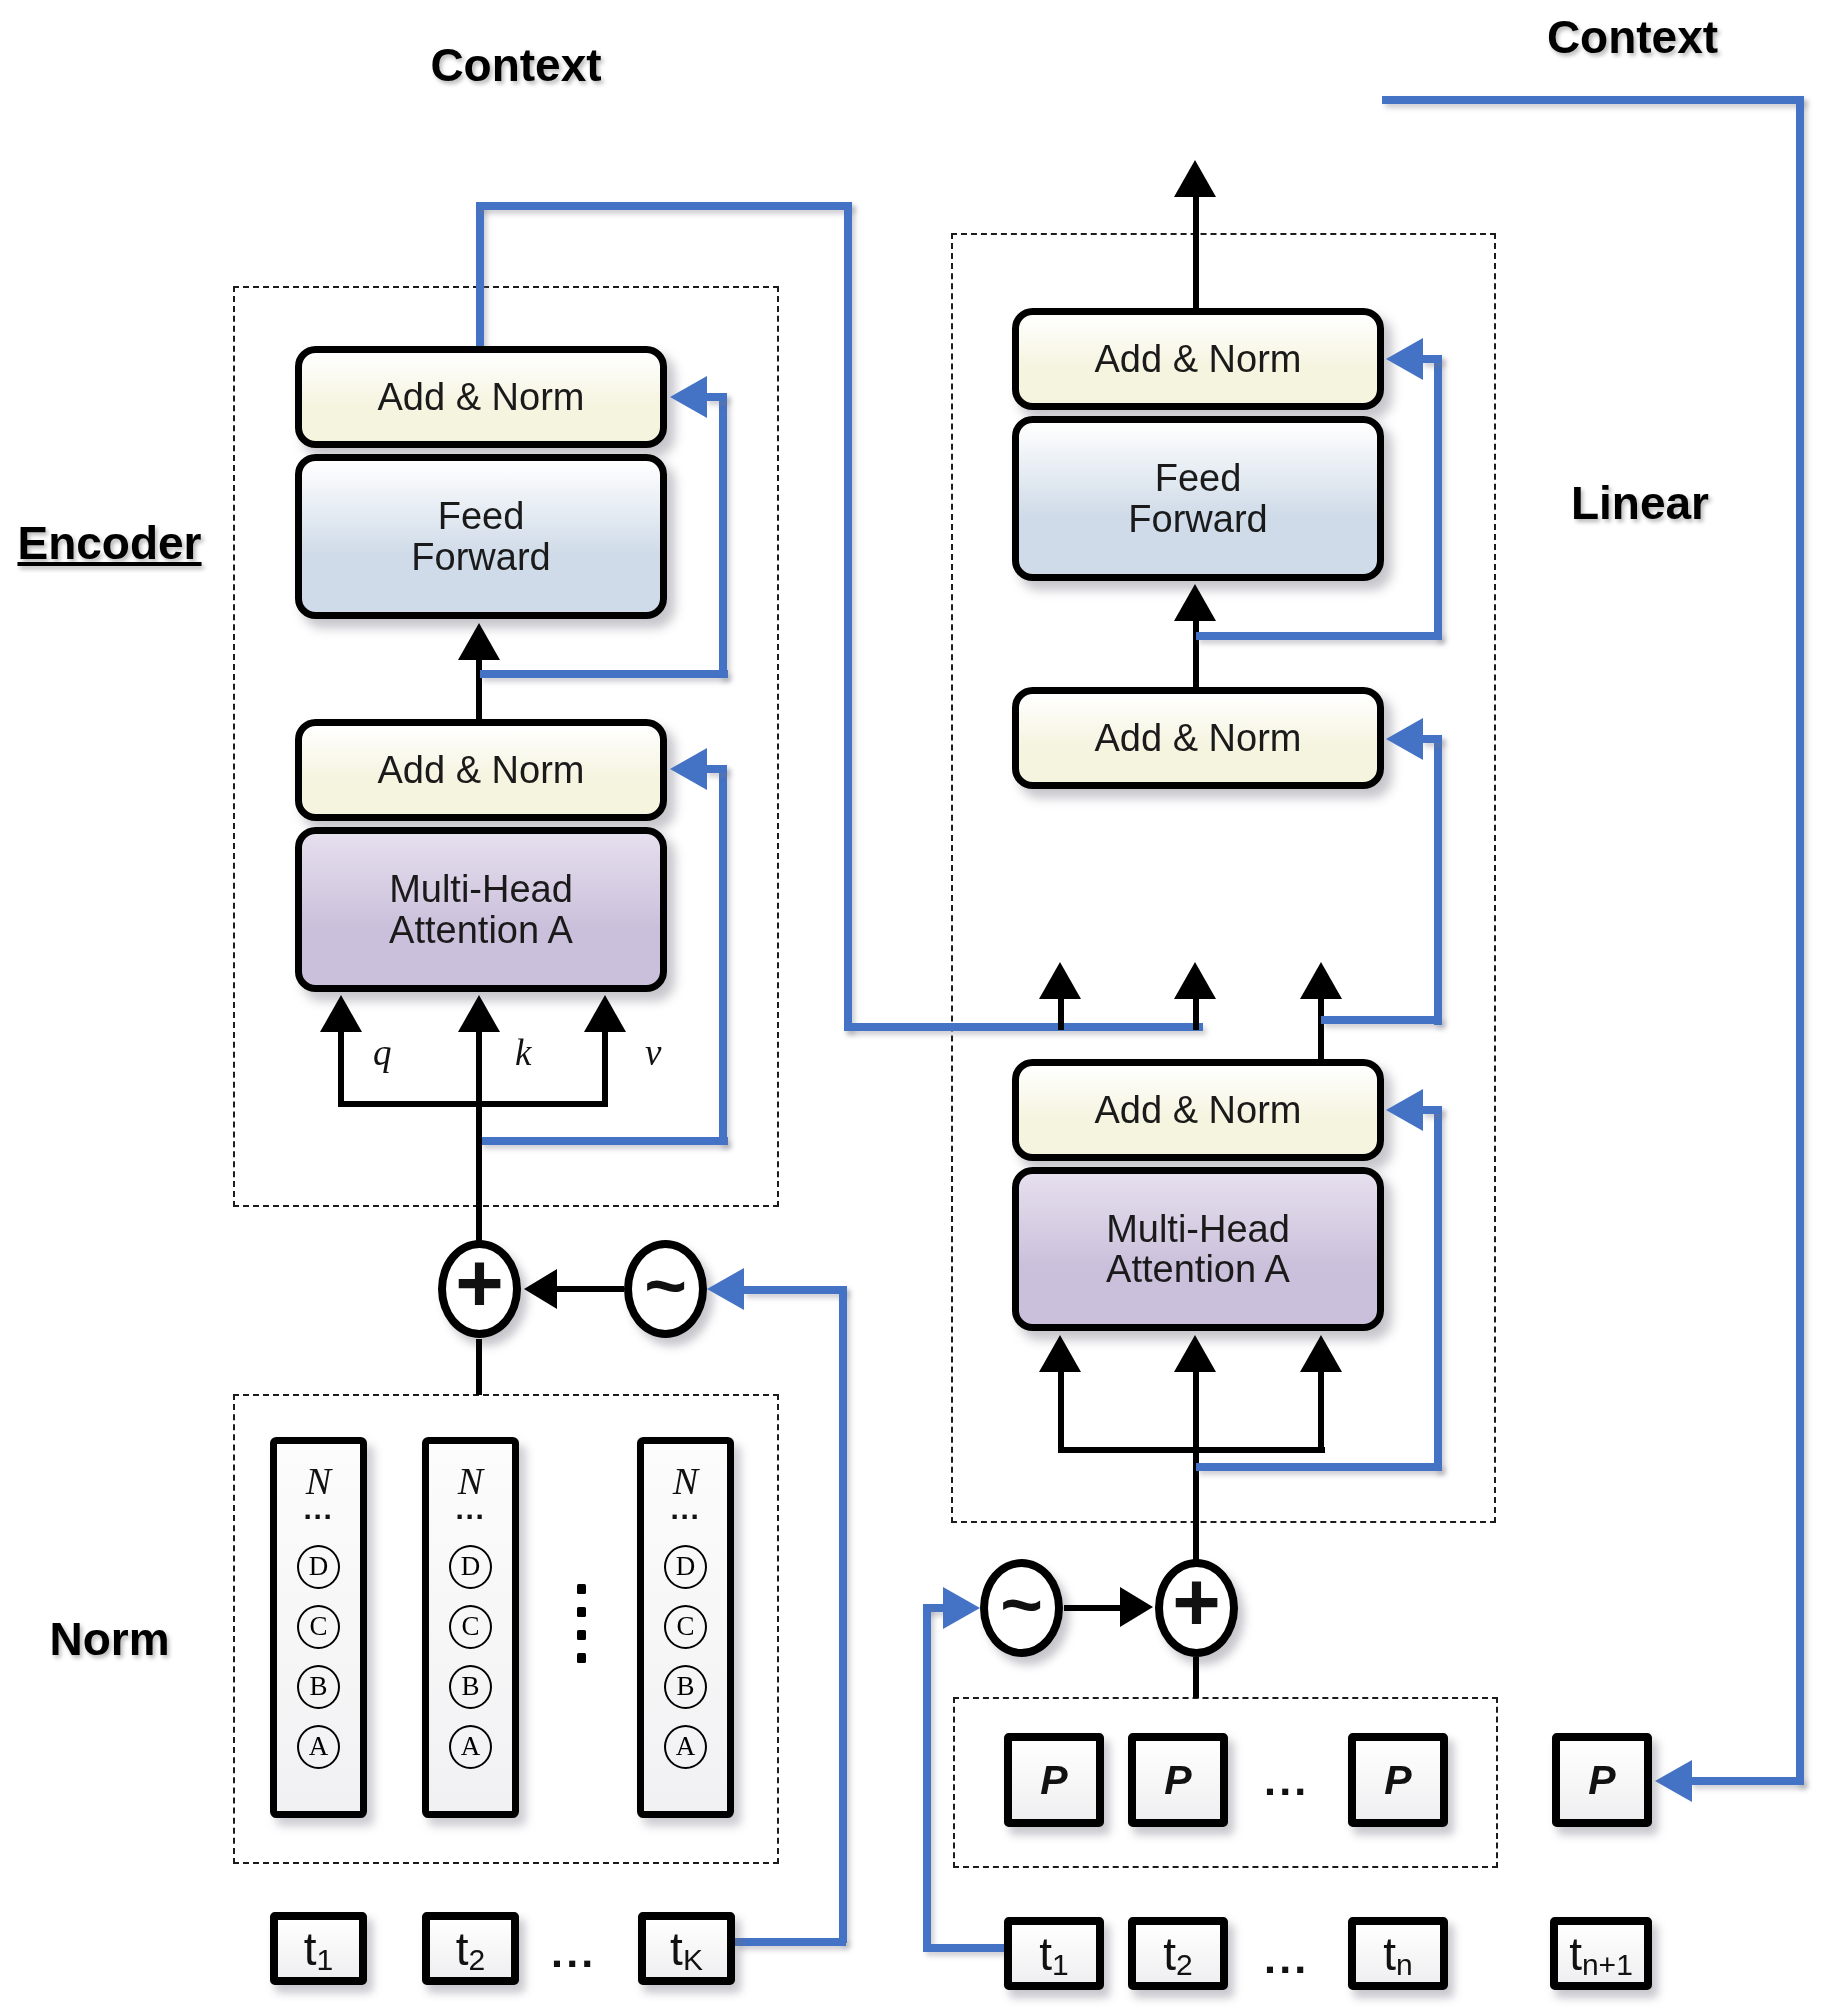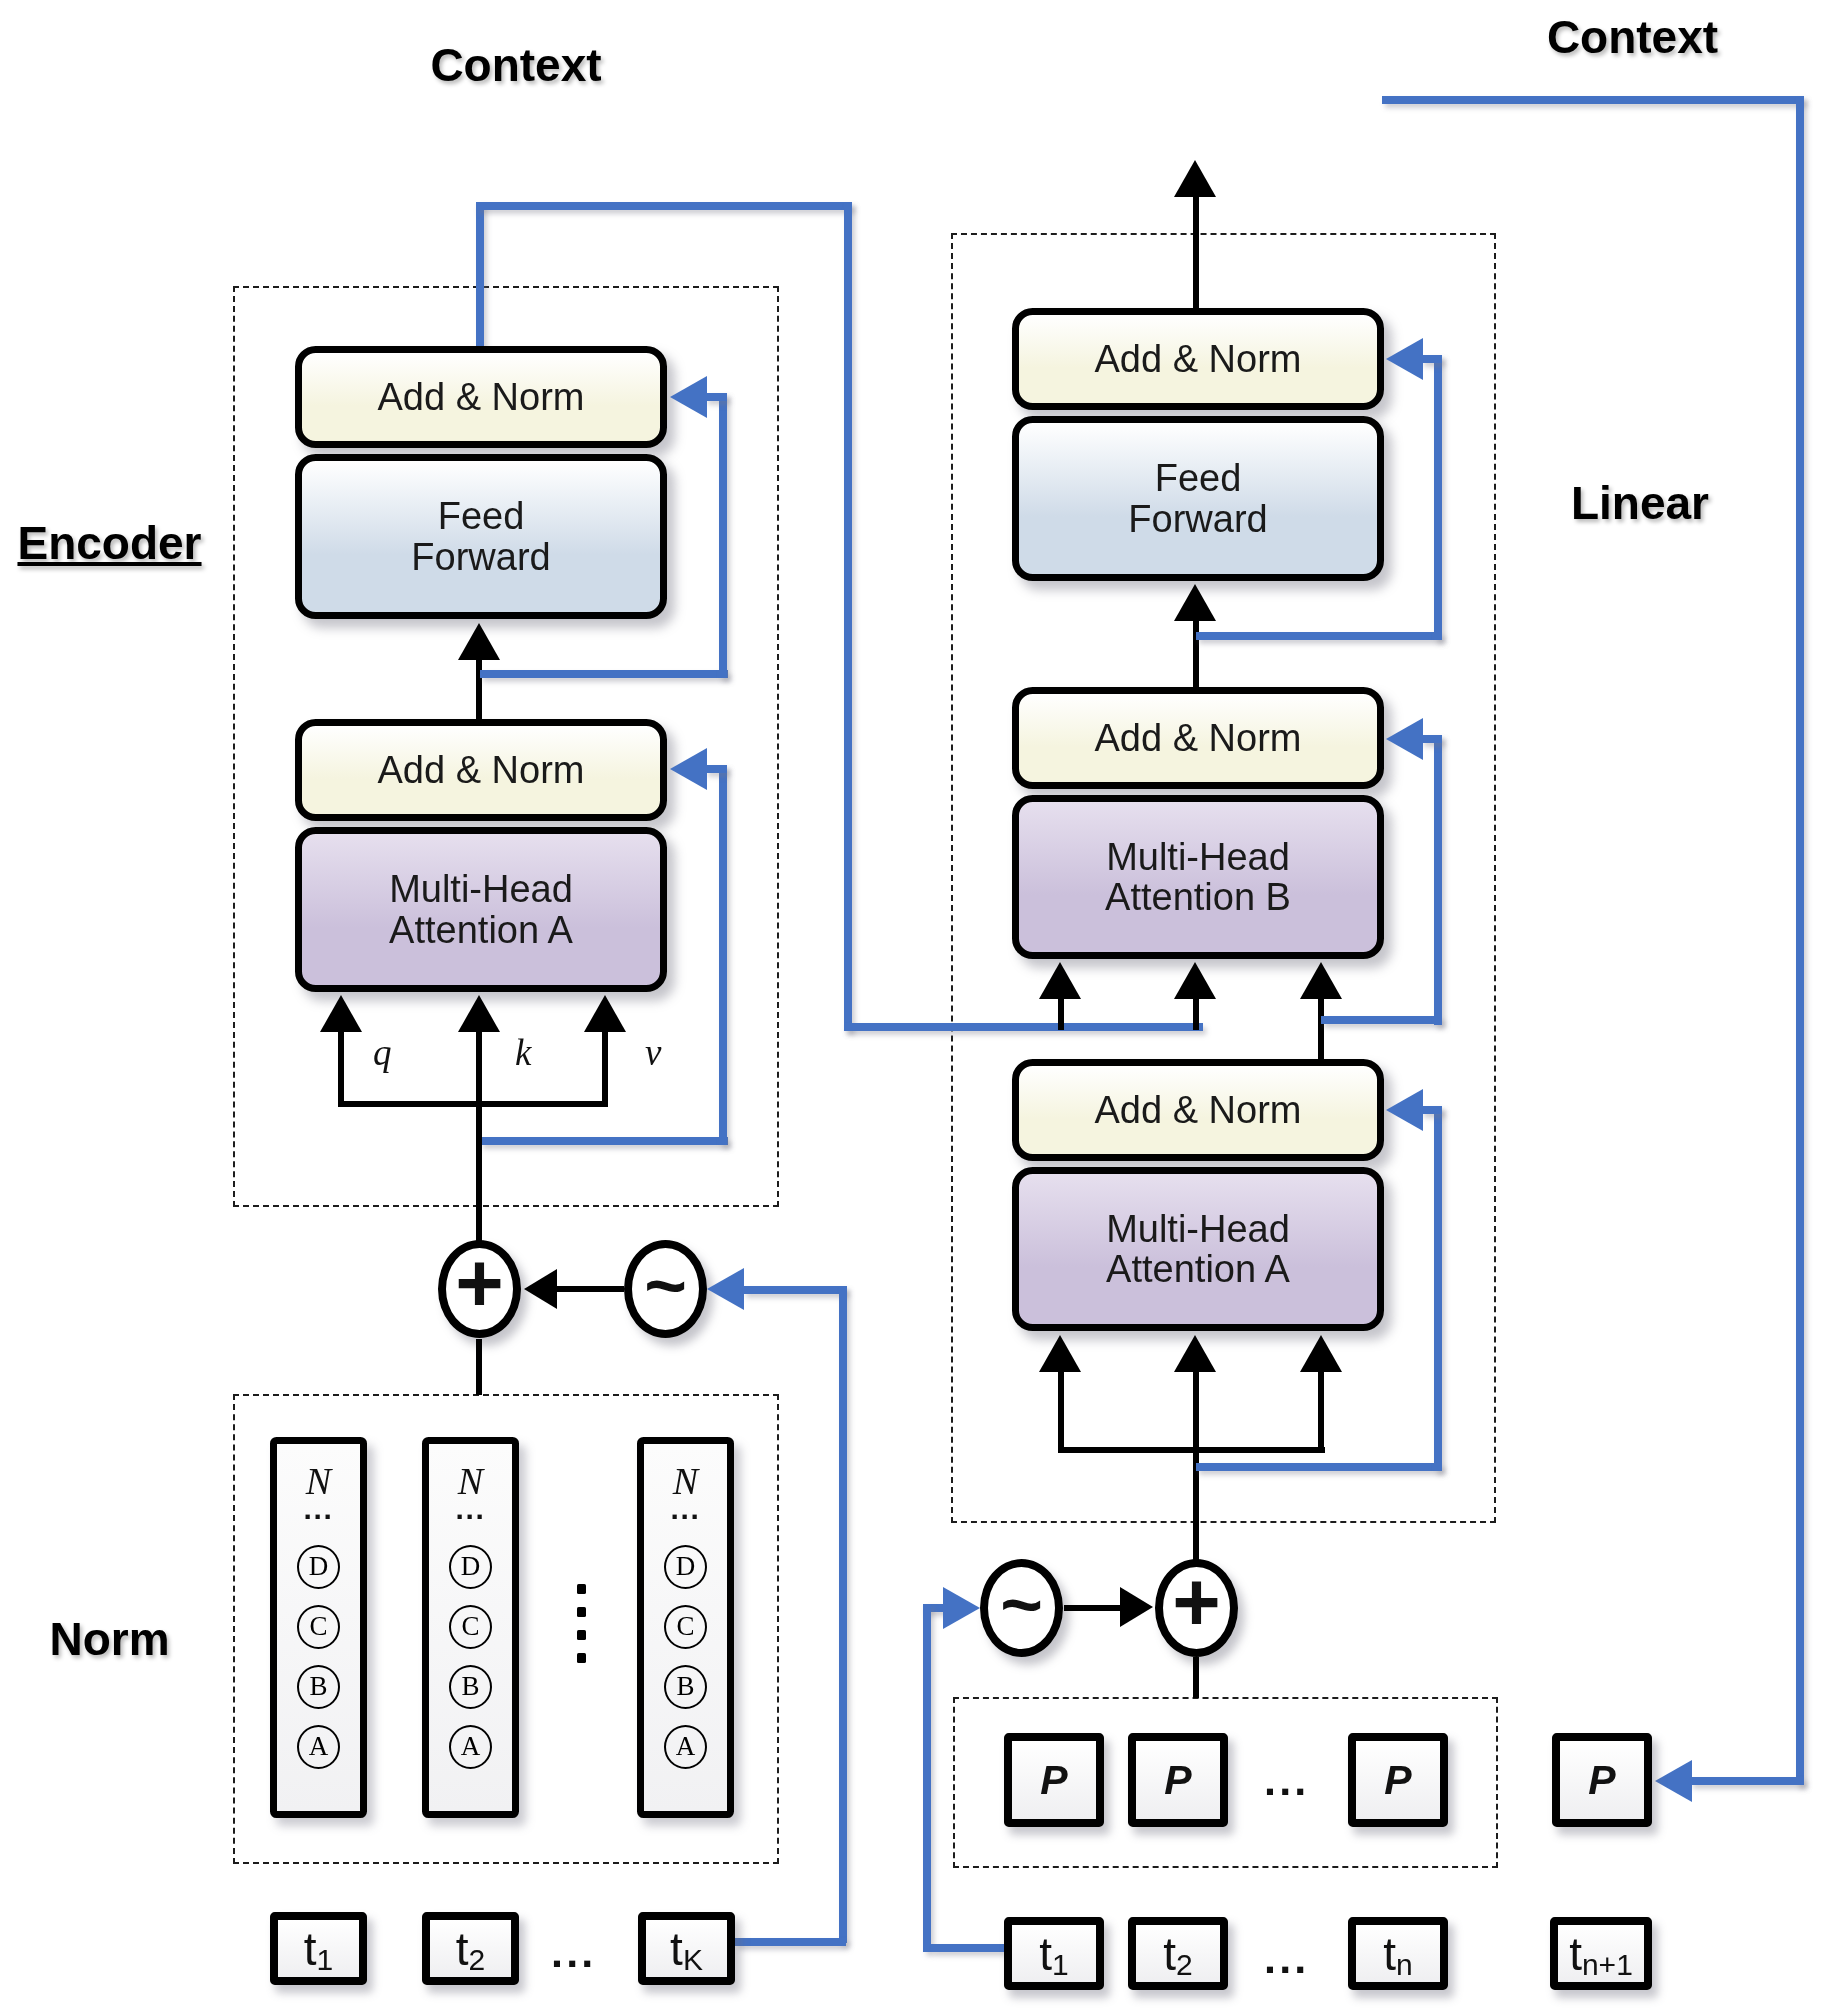--- a/index.html
+++ b/index.html
@@ -216,23 +216,20 @@
   <div class="ah-up" style="left:1174px;top:584px;"></div>
 
   <div class="bline" style="left:1196px;top:632px;width:246px;height:8px;"></div>
   <div class="bline" style="left:1434px;top:355px;width:8px;height:285px;"></div>
   <div class="bline" style="left:1421px;top:355px;width:20.6px;height:8px;"></div>
   <div class="bh-left" style="left:1386px;top:338px;"></div>
 
   <div class="box cream" style="left:1012px;top:687px;width:372px;height:102px;">
       <span>Add &amp; Norm</span>
     </div>
-  <div class="box purple" style="left:1012px;top:795px;width:372px;height:164px;">
-      <span style="max-width:262px;">Multi-Head Attention B</span>
-    </div>
 
   <div class="ah-up" style="left:1039px;top:962px;"></div>
   <div class="kline" style="left:1058px;top:997px;width:6.4px;height:33px;"></div>
   <div class="ah-up" style="left:1174px;top:962px;"></div>
   <div class="kline" style="left:1193px;top:997px;width:6.4px;height:33px;"></div>
   <div class="ah-up" style="left:1300px;top:962px;"></div>
   <div class="kline" style="left:1318px;top:997px;width:6.4px;height:65px;"></div>
 
   <div class="bline" style="left:1321px;top:1016px;width:121px;height:8px;"></div>
   <div class="bline" style="left:1434px;top:735px;width:8px;height:290px;"></div>

